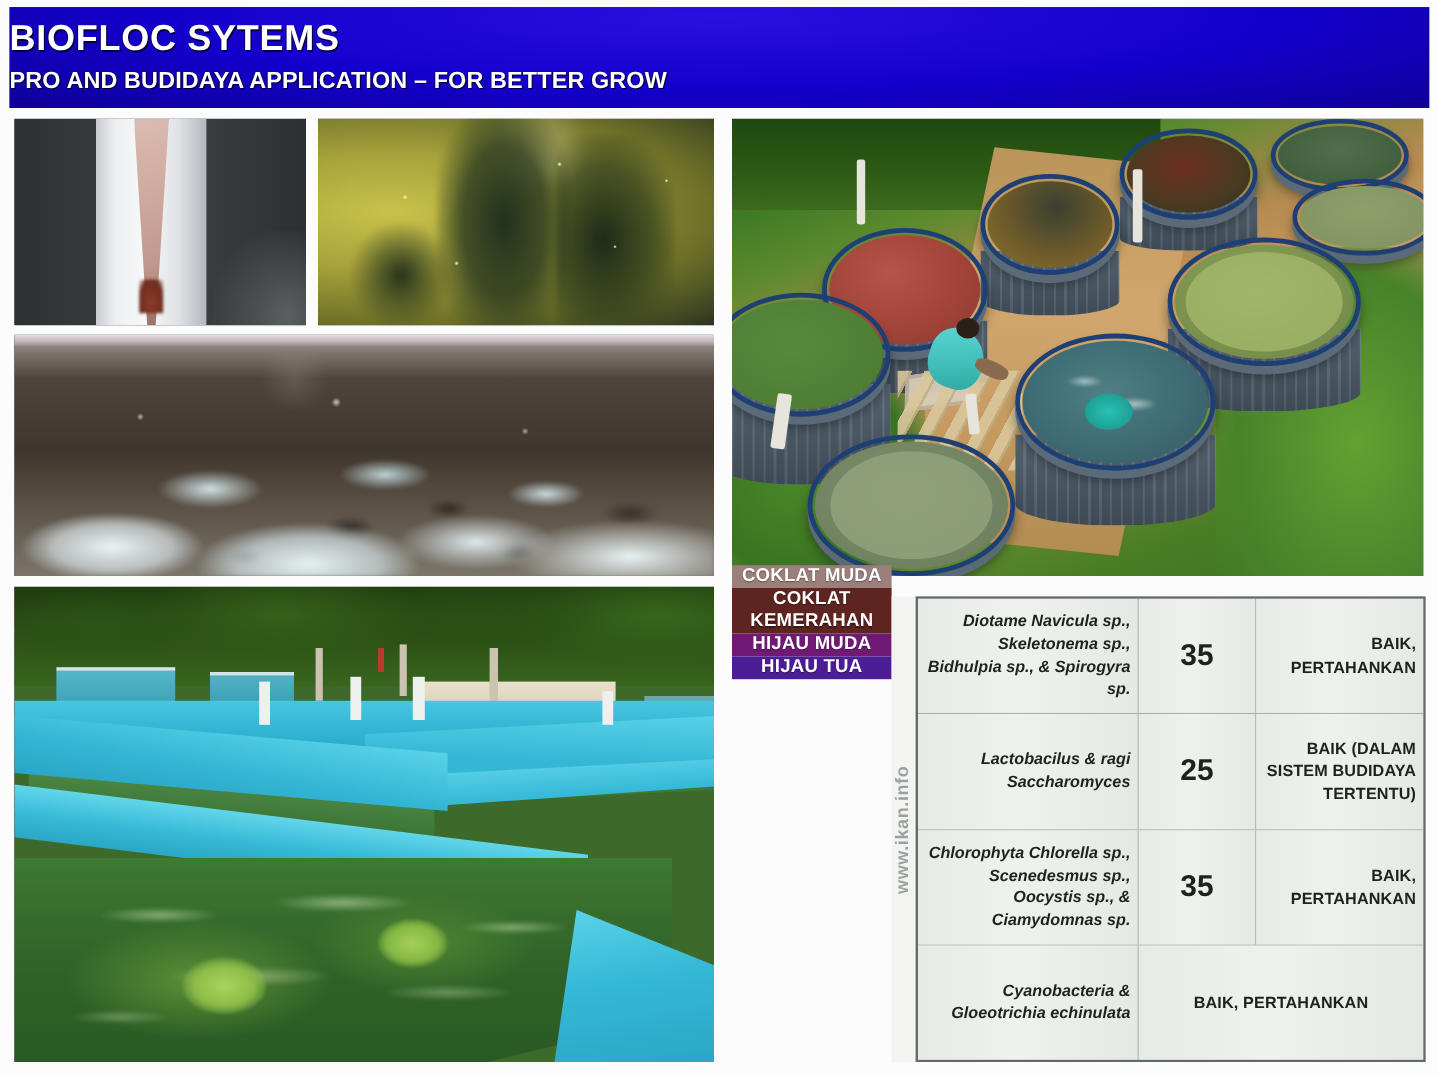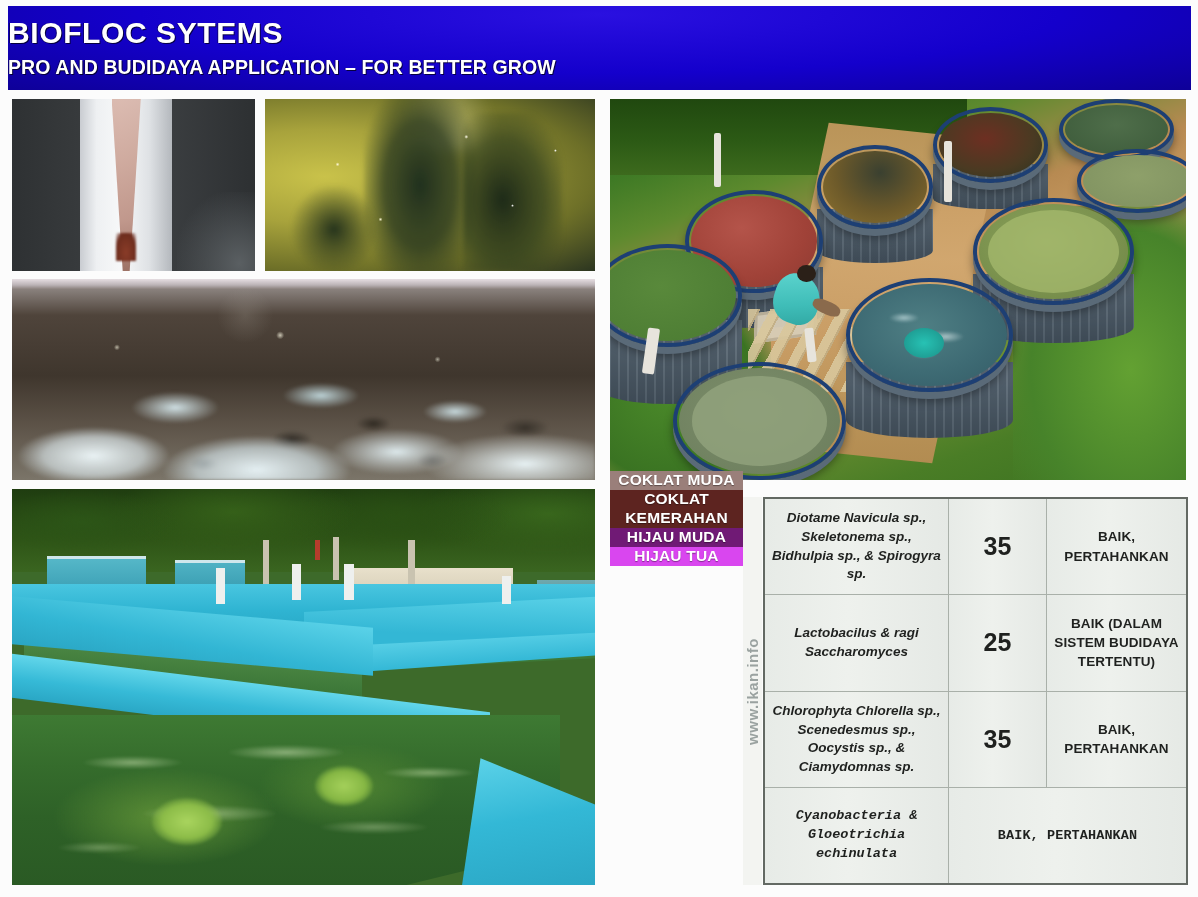--- a/index.html
+++ b/index.html
@@ -350,24 +350,24 @@
 
   #data-table {
     position:absolute;
     left: 763px; top: 497px;
     width: 425px; height: 388px;
     border: 2px solid #636963;
     background: #e9ede9;
     display:flex; flex-direction:column;
   }
   .trow { display:flex; flex:1 1 0; border-bottom:1px solid #a9b0a9; }
-  .trow:last-child { border-bottom:none;font-family:Liberation Mono, monospace; }
+  .trow:last-child { border-bottom:none; }
   .tcell {
     display:flex; align-items:center; justify-content:center;
-    text-align:center;
+    text-align:right;
     padding: 0 6px;
     color:#1f211f;
     background: linear-gradient(90deg,#e7ebe7 0%,#eef1ed 45%,#e5e9e5 100%);
   }
   .c-org { flex: 0 0 184px; border-right:1px solid #a9b0a9;
            font-style: italic; font-weight:700; font-size:13.5px; line-height:1.38; }
   .c-val { flex: 0 0 98px; border-right:1px solid #a9b0a9;
            font-weight:700; font-size:25px; }
   .c-act { flex: 1 1 auto; font-weight:700; font-size:13.5px; line-height:1.42;
            letter-spacing:.1px; }
@@ -488,21 +488,21 @@
     <div class="postWhite pw1"></div>
       <div class="postWhite pw2"></div>
     <div class="postWhite pw3"></div>
       <div class="postWhite pw4"></div>
   </div>
 
   <div id="color-col">
     <div class="color-cell" style="background:#9a7f7a">COKLAT MUDA</div>
     <div class="color-cell" style="background:#5d2420">COKLAT KEMERAHAN</div>
     <div class="color-cell" style="background:#701a75">HIJAU MUDA</div>
-    <div class="color-cell" style="background:#d946ef">HIJAU TUA</div>
+    <div class="color-cell" style="background:#4c1d95">HIJAU TUA</div>
   </div>
 
   <div id="watermark-strip">
     <span class="wm">www.ikan.info</span>
   </div>
 
   <div id="data-table">
     <div class="trow">
       <div class="tcell c-org">Diotame Navicula sp., Skeletonema sp., Bidhulpia sp., &amp; Spirogyra sp.</div>
       <div class="tcell c-val">35</div>

